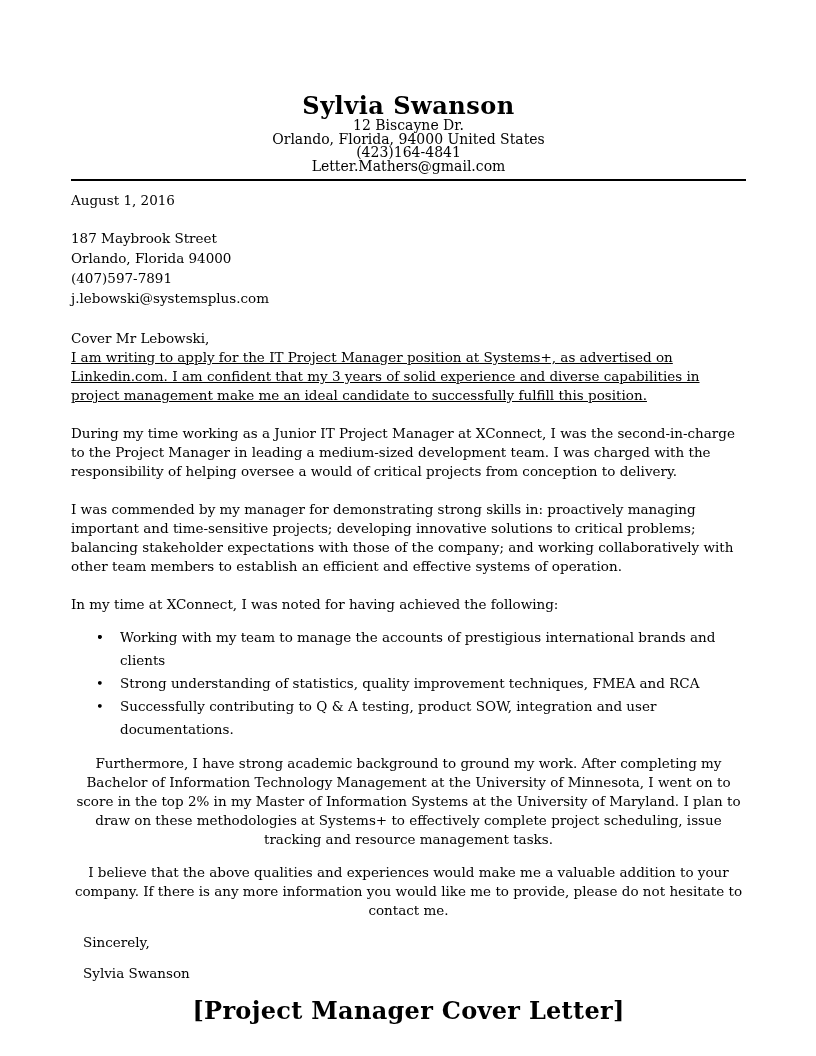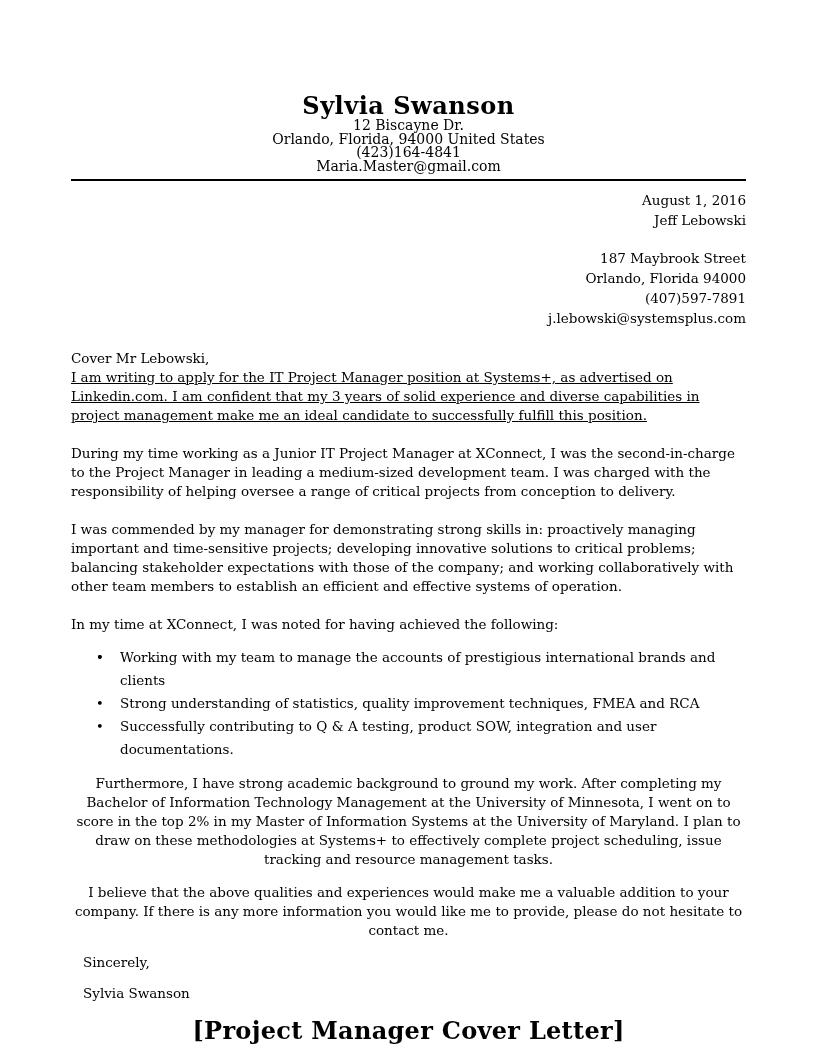--- a/index.html
+++ b/index.html
@@ -37,21 +37,20 @@
   }
   .head-rule {
     border: 0;
     border-top: 2px solid #000000;
     margin: 6px 0 0 0;
   }
   
   .meta-block {
     margin-top: 9px;
     font-size: 13.5px;
-    text-align: right;
   }
   .meta-line {
     line-height: 20px;
   }
   .meta-gap {
     height: 18px;
   }
   
   .body-block {
     margin-top: 21px;
@@ -111,39 +110,38 @@
 </head>
 <body>
 
 <div class="page">
 
   <div class="letterhead">
     <div class="sender-name">Sylvia Swanson</div>
     <div class="sender-line">12 Biscayne Dr.</div>
     <div class="sender-line">Orlando, Florida, 94000 United States</div>
     <div class="sender-line">(423)164-4841</div>
-    <div class="sender-line">Maria.Master@gmail.com</div>
+    <div class="sender-line">Letter.Mathers@gmail.com</div>
   </div>
 
   <hr class="head-rule">
 
   <div class="meta-block">
     <div class="meta-line">August 1, 2016</div>
-    <div class="meta-line">Jeff Lebowski</div>
     <div class="meta-gap"></div>
     <div class="meta-line">187 Maybrook Street</div>
     <div class="meta-line">Orlando, Florida 94000</div>
     <div class="meta-line">(407)597-7891</div>
     <div class="meta-line">j.lebowski@systemsplus.com</div>
   </div>
 
   <div class="body-block">
     <div class="salutation">Cover Mr Lebowski,</div>
     <p class="para">I am writing to apply for the IT Project Manager position at Systems+, as advertised on Linkedin.com. I am confident that my 3 years of solid experience and diverse capabilities in project management make me an ideal candidate to successfully fulfill this position.</p>
-    <p class="para">During my time working as a Junior IT Project Manager at XConnect, I was the second-in-charge to the Project Manager in leading a medium-sized development team. I was charged with the responsibility of helping oversee a range of critical projects from conception to delivery.</p>
+    <p class="para">During my time working as a Junior IT Project Manager at XConnect, I was the second-in-charge to the Project Manager in leading a medium-sized development team. I was charged with the responsibility of helping oversee a would of critical projects from conception to delivery.</p>
     <p class="para">I was commended by my manager for demonstrating strong skills in: proactively managing important and time-sensitive projects; developing innovative solutions to critical problems; balancing stakeholder expectations with those of the company; and working collaboratively with other team members to establish an efficient and effective systems of operation.</p>
     <p class="para">In my time at XConnect, I was noted for having achieved the following:</p>
 
     <ul class="bullet-list">
       <li class="bullet-item">
         <span class="dot">•</span>
       </li>
       <li class="bullet-item">
         <span class="dot">•</span>
         <span>Working with my team to manage the accounts of prestigious international brands and clients</span>

